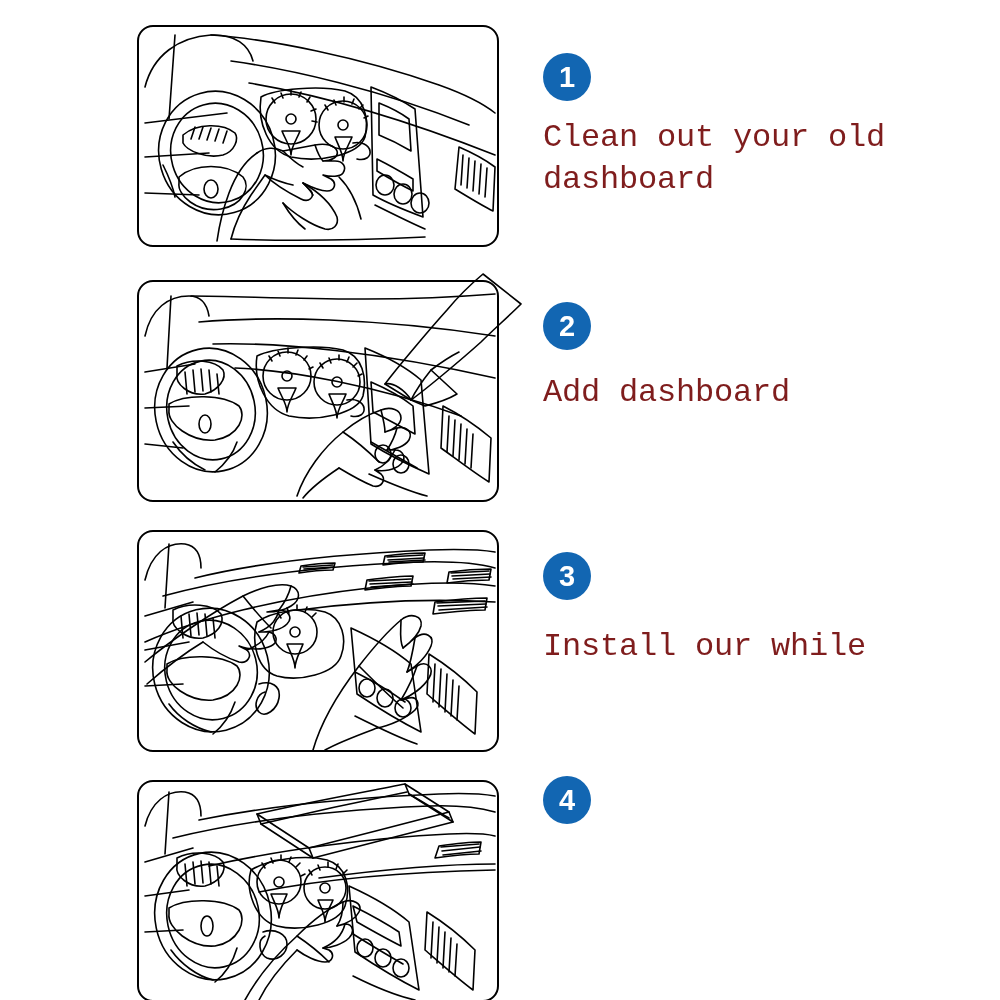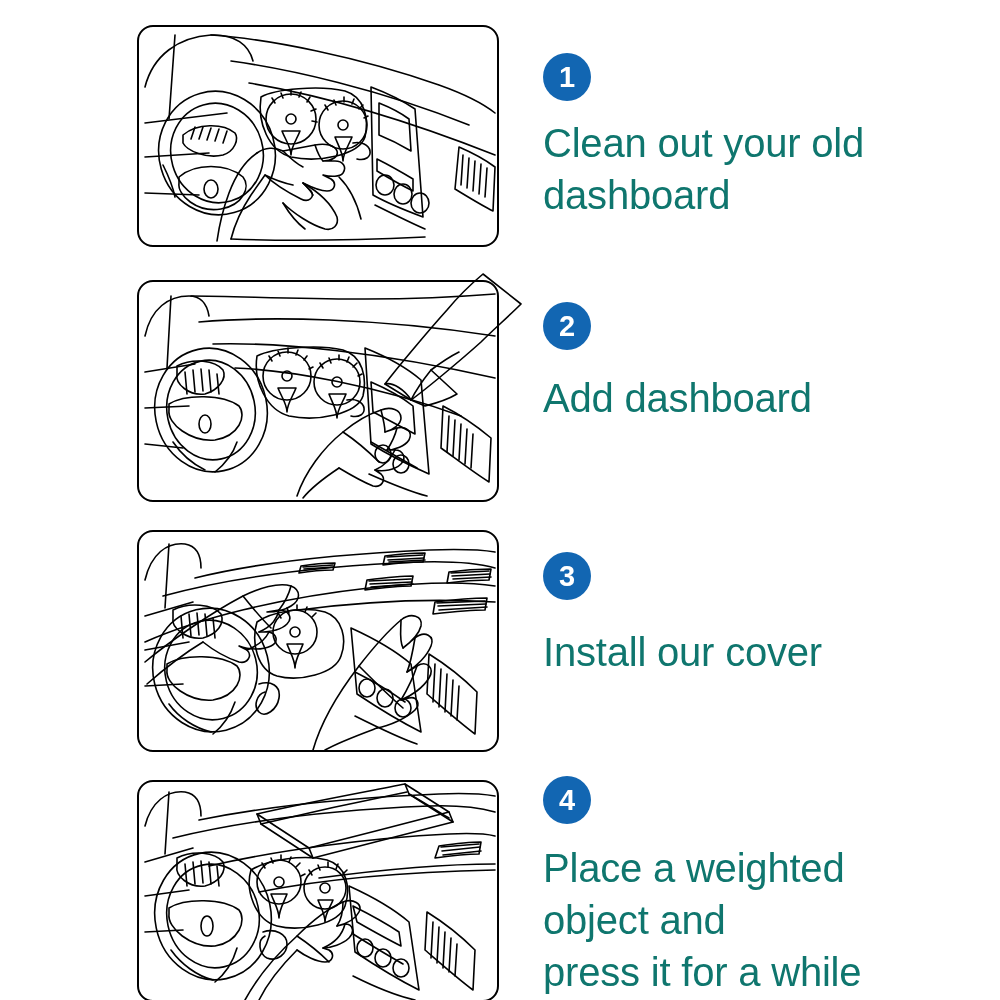--- a/index.html
+++ b/index.html
@@ -33,25 +33,26 @@
   .badge{
     width:48px;height:48px;border-radius:50%;
     background:#1266b2;
     color:#ffffff;
     font-size:29px;font-weight:bold;
     display:flex;align-items:center;justify-content:center;
     line-height:1;
   }
   .caption{
     margin-top:16px;
-    font-size:40px;
-    color:#0f766e;
+    font-size:32px;
+    color:#7f1d1d;
     line-height:1.30;
     letter-spacing:-0.2px;
     white-space:pre-line;
+    font-family:Liberation Mono, monospace;
   }
   .s1 .badge{margin-top:28px;}
   .s1 .caption{margin-top:16px;}
   .s2 .badge{margin-top:22px;}
   .s2 .caption{margin-top:22px;}
   .s3 .badge{margin-top:22px;}
   .s3 .caption{margin-top:26px;}
   .s4 .badge{margin-top:-4px;}
   .s4 .caption{margin-top:18px;}
 </style>
@@ -276,21 +277,21 @@
           <path d="M238 196 C222 202 200 210 186 218"></path>
           <path d="M262 88 C262 98 260 108 264 116"></path>
           <path d="M276 106 C274 118 272 130 268 140"></path>
           <path d="M278 134 C274 146 268 158 262 168"></path>
           <path d="M220 134 C234 148 250 164 264 176"></path>
         </g>
       </svg>
     </div>
     <div class="side s3">
       <div class="badge">3</div>
-      <div class="caption">Install our cover</div>
+      <div class="caption">Install our while</div>
     </div>
   </div>
 
   <div class="step step-4">
     <div class="panel">
       <svg viewBox="0 0 358 218" xmlns="http://www.w3.org/2000/svg" fill="none" stroke="#000" stroke-width="1.6" stroke-linecap="round" stroke-linejoin="round">
         <g>
           <path d="M6 44 C12 20 28 8 46 10 C58 12 62 22 62 34"></path>
           <path d="M6 80 L54 66"></path>
           <path d="M6 114 L50 108"></path>
@@ -355,19 +356,16 @@
           <path d="M106 218 C118 196 138 172 158 154 C172 140 190 126 204 120 C214 116 224 122 220 130 C216 138 206 142 198 144 L206 142 C214 142 216 150 210 156 C204 162 192 166 184 166 L190 168 C196 172 194 180 186 180 C178 180 166 174 158 168"></path>
           <path d="M158 168 C146 180 130 198 120 218"></path>
           <path d="M204 120 C204 130 202 138 198 144"></path>
           <path d="M206 142 C204 150 198 160 184 166"></path>
           <path d="M158 154 C170 162 182 172 190 180"></path>
         </g>
       </svg>
     </div>
     <div class="side s4">
       <div class="badge">4</div>
-      <div class="caption">Place a weighted
-object and
-press it for a while</div>
     </div>
   </div>
 
 </div>
 
 </body></html>

